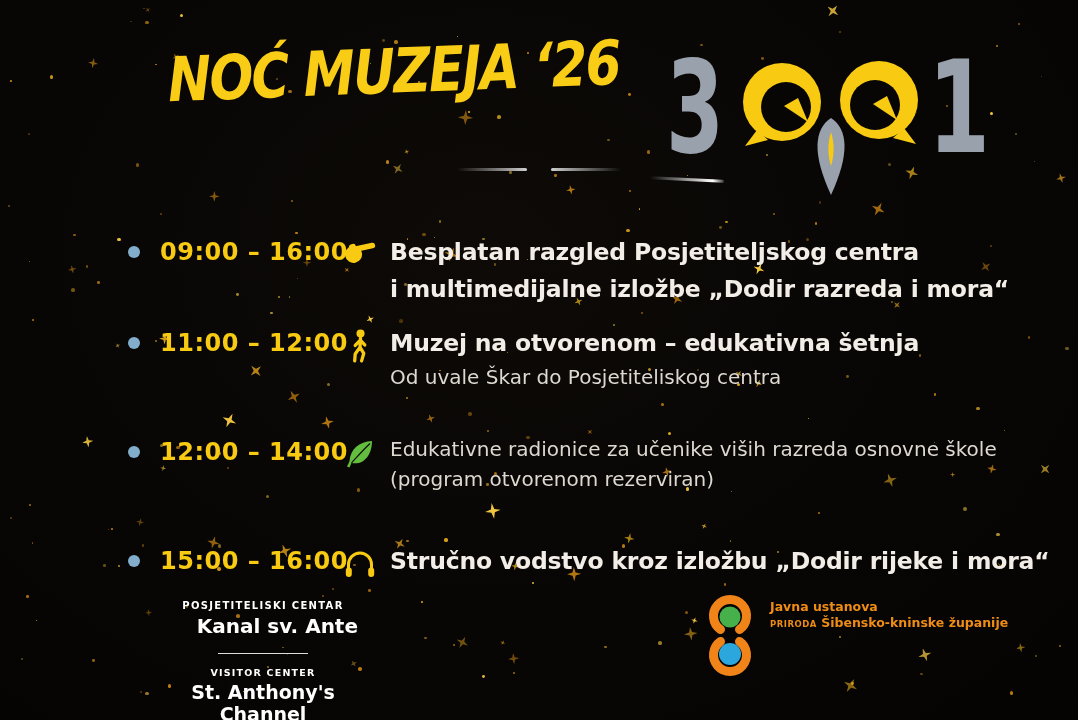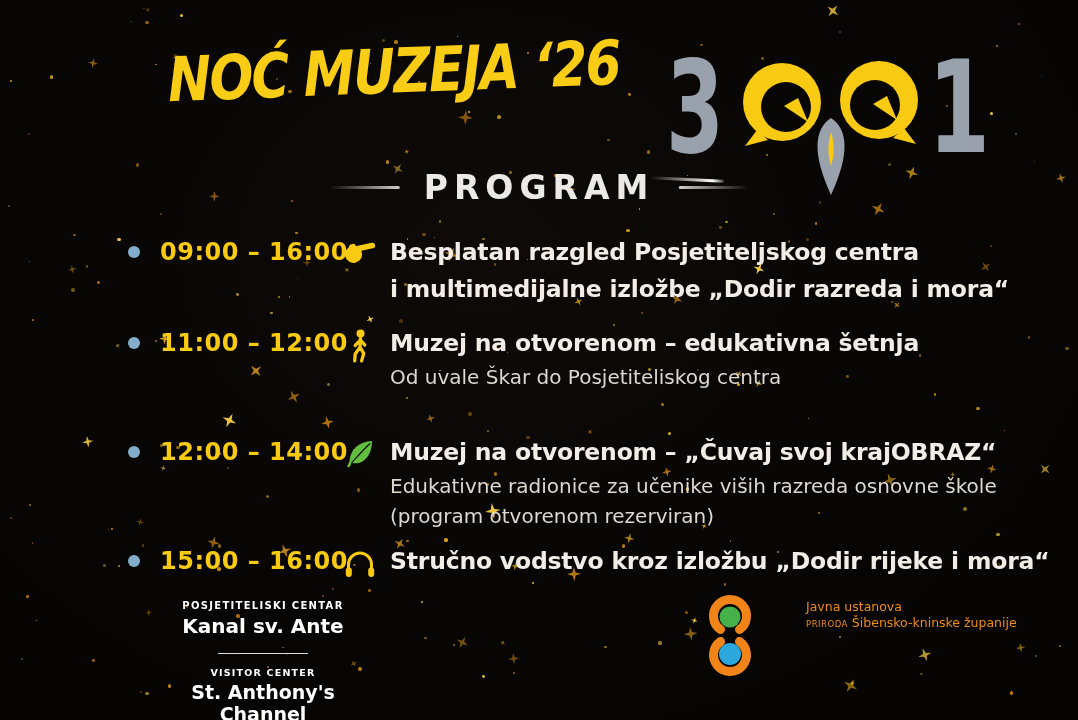--- a/index.html
+++ b/index.html
@@ -40,27 +40,27 @@
   .time{
     flex:none;width:178px;margin-left:20px;font-size:24px;font-weight:bold;
     color:#f8ca12;letter-spacing:0.5px;line-height:37px;white-space:nowrap;
   }
   .icon-box{flex:none;width:44px;display:flex;justify-content:center;margin-top:4px;}
   .lines{margin-left:8px;}
   .line-strong{font-size:23.5px;font-weight:bold;color:#f2eee7;line-height:37px;letter-spacing:-0.2px;white-space:nowrap;}
   .line-sub{font-size:20px;font-weight:normal;color:#ddd8d0;line-height:30px;white-space:nowrap;}
   .footer-left{position:absolute;left:168px;top:600px;width:190px;text-align:center;z-index:2;}
   .fl-label{font-size:10px;font-weight:bold;letter-spacing:1.3px;color:#ffffff;}
-  .fl-name{font-size:20px;font-weight:bold;color:#ffffff;margin-top:3px;}
+  .fl-name{font-size:20px;font-weight:bold;color:#ffffff;margin-top:3px;text-align:right;}
   .fl-divider{width:90px;border:none;border-top:1.6px solid #dddddd;margin:15px auto 13px auto;}
   .fl-label2{font-size:9.5px;font-weight:bold;letter-spacing:1.2px;color:#ffffff;}
   .fl-name2{font-size:19px;font-weight:bold;color:#ffffff;margin-top:3px;}
   .footer-right{position:absolute;left:703px;top:595px;display:flex;gap:13px;z-index:2;}
   .fr-text{padding-top:4px;}
-  .fr-line{font-size:12.5px;font-weight:normal;color:#ef8c15;line-height:16px;white-space:nowrap;margin-left:36px;}
+  .fr-line{font-size:12.5px;font-weight:bold;color:#ef8c15;line-height:16px;white-space:nowrap;}
   .fr-small{font-size:8.5px;letter-spacing:0.5px;}
   .fr-group2{margin-top:9px;}
 </style>
 </head>
 <body>
 
 <div class="poster">
 
   <div id="stars">
       <span class="dot" style="left: 934.077px; top: 441.695px; width: 1.36987px; height: 1.36987px; opacity: 0.614254; background: rgb(244, 201, 63);"></span>
@@ -328,21 +328,20 @@
       <g>
         <path d="M171 76 C154 87 152 112 171 153 C190 112 188 87 171 76 Z" fill="#99a1ac"></path>
         <path d="M171 90 C167.5 101 167.5 113 171 124 C174.5 113 174.5 101 171 90 Z" fill="#f8ca12"></path>
       </g>
       <text x="268" y="110" font-size="128" font-weight="bold" fill="#99a1ac" font-family="DejaVu Sans, sans-serif" textLength="62" lengthAdjust="spacingAndGlyphs">1</text>
     </svg>
   </div>
 
   <div class="program-heading">
     <span class="dash dash-l"></span>
-    <span class="label">PROGRAM</span>
     <span class="dash dash-r"></span>
   </div>
 
   <div class="item" style="top:234px;">
     <span class="bullet"></span>
     <span class="time">09:00 – 16:00</span>
     <span class="icon-box">
       <svg width="36" height="26" viewBox="0 0 36 26" style="transform:rotate(-12deg);">
         <circle cx="11" cy="15" r="8.5" fill="#f8ca12"></circle>
         <rect x="13" y="7.5" width="21" height="5.5" rx="2.75" fill="#f8ca12"></rect>
@@ -373,21 +372,20 @@
   <div class="item" style="top:434px;">
     <span class="bullet"></span>
     <span class="time">12:00 – 14:00</span>
     <span class="icon-box">
       <svg width="30" height="32" viewBox="0 0 30 30">
         <path d="M27 2 C14 2.5 5.5 10 4.5 22 C4.5 22 3.5 25 2 27.5 L4.5 28.5 C5.5 26 6.5 24 6.5 24 C19 26.5 27 16 27 2 Z" fill="#63bd3e"></path>
         <path d="M6.5 24 C12 18 18 11 25 4.5" stroke="#0a0806" stroke-width="1.1" fill="none"></path>
       </svg>
     </span>
     <div class="lines">
-      <div class="line-strong">Muzej na otvorenom – „Čuvaj svoj krajOBRAZ“</div>
       <div class="line-sub">Edukativne radionice za učenike viših razreda osnovne škole</div>
       <div class="line-sub">(program otvorenom rezerviran)</div>
     </div>
   </div>
 
   <div class="item" style="top:543px;">
     <span class="bullet"></span>
     <span class="time">15:00 – 16:00</span>
     <span class="icon-box">
       <svg width="34" height="32" viewBox="0 0 34 30">

